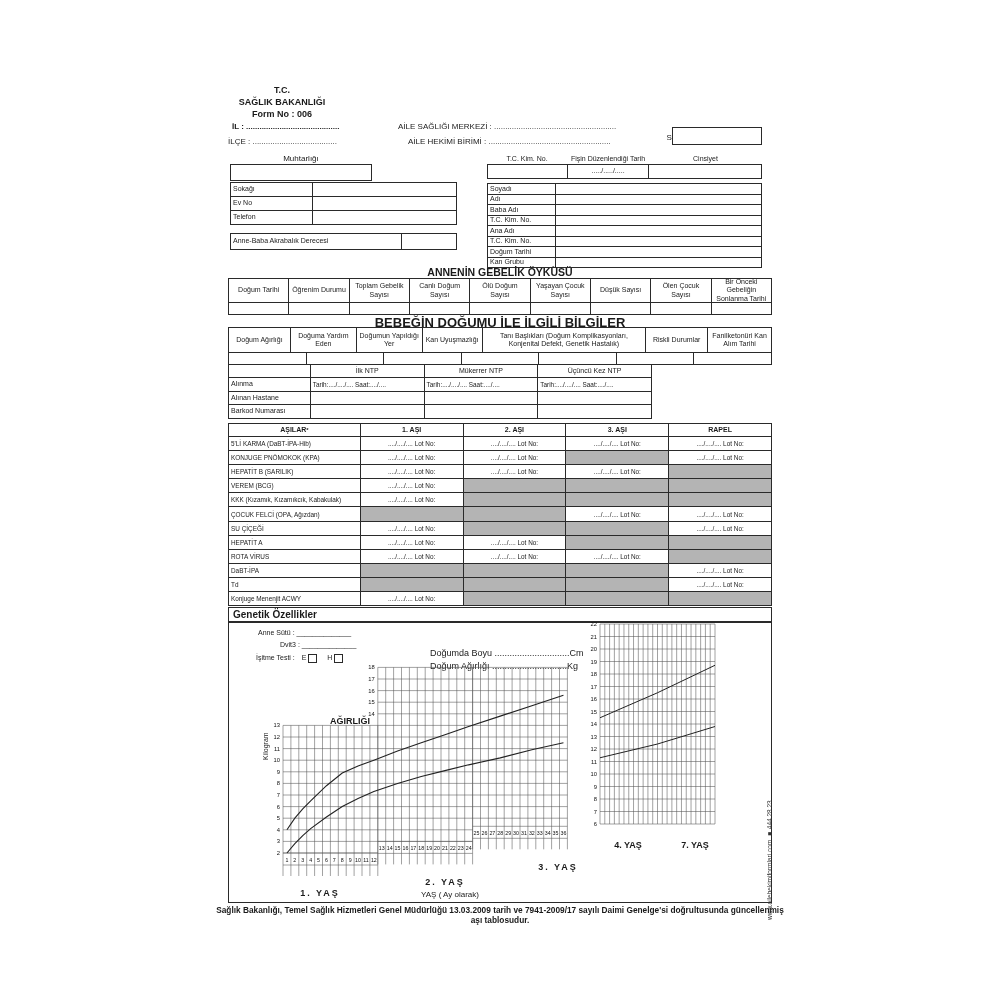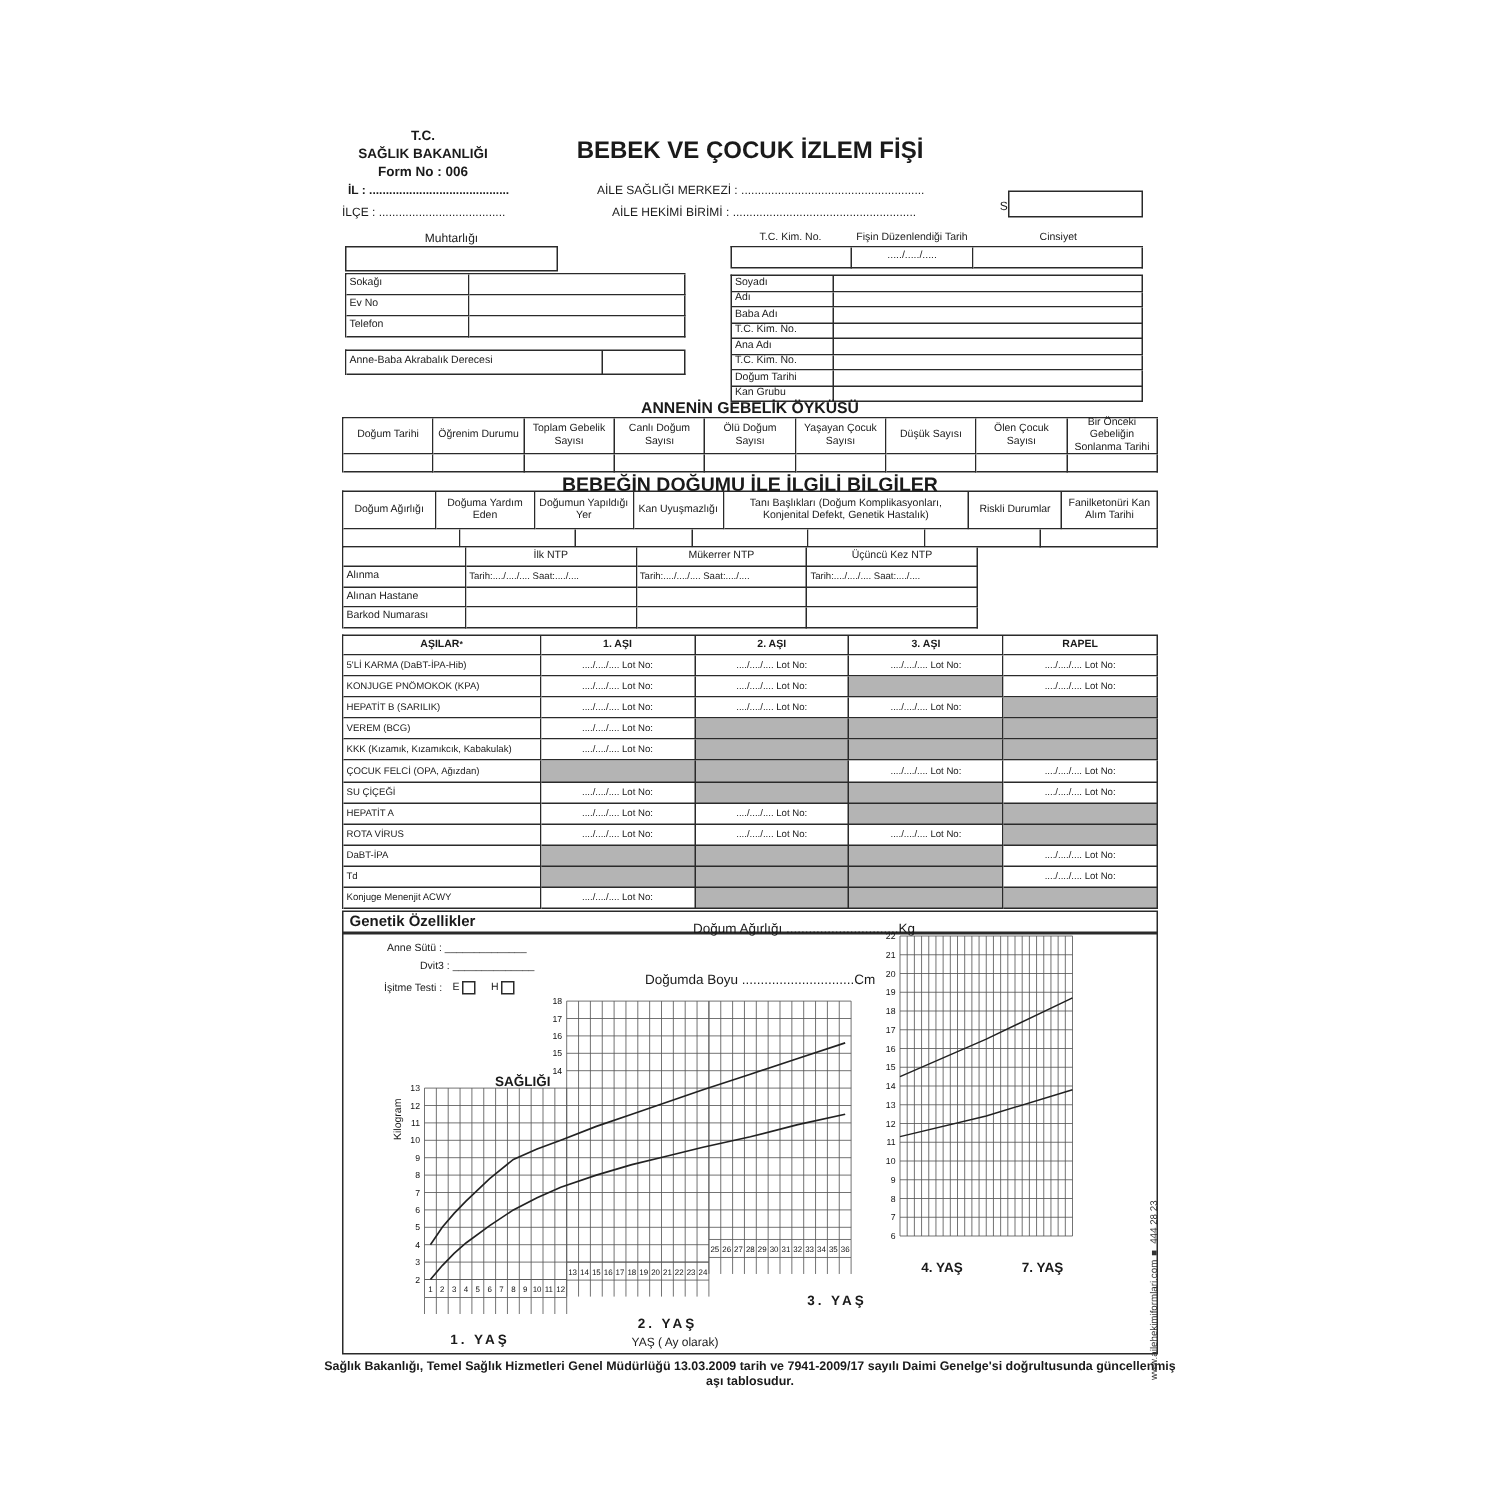--- a/index.html
+++ b/index.html
@@ -22,21 +22,20 @@
 </style>
 </head>
 <body>
 <div id="page">
 
 <div class="abs ctr b f9" style="left:222px;top:84px;width:120px;line-height:1.35;">
   <div>T.C.</div>
   <div>SAĞLIK BAKANLIĞI</div>
   <div>Form No : 006</div>
 </div>
-<div class="abs ctr b" style="left:340px;top:92px;width:320px;font-size:16px;">BEBEK VE ÇOCUK İZLEM FİŞİ</div>
 
 <div class="abs f8" style="left:232px;top:122px;font-weight:bold;">İL : ..........................................</div>
 <div class="abs f8" style="left:228px;top:137px;">İLÇE : ......................................</div>
 <div class="abs f8" style="left:398px;top:122px;">AİLE SAĞLIĞI MERKEZİ : .......................................................</div>
 <div class="abs f8" style="left:408px;top:137px;">AİLE HEKİMİ BİRİMİ : .......................................................</div>
 
 <div class="abs ctr f8" style="left:650px;top:133px;width:122px;">Sosyal Güvence Durumu</div>
 <div class="abs box" style="left:672px;top:127px;width:90px;height:18px;"></div>
 
 <div class="abs ctr f7" style="left:487px;top:155px;width:80px;">T.C. Kim. No.</div>
@@ -281,24 +280,24 @@
 </div>
 <div class="abs box" style="left:228px;top:622px;width:544px;height:281px;"></div>
 
 <div class="abs f7" style="left:258px;top:629px;width:150px;">Anne Sütü : ______________</div>
 <div class="abs f7" style="left:280px;top:641px;width:150px;">Dvit3 : ______________</div>
 <div class="abs f7" style="left:256px;top:654px;width:170px;">
   <span>İşitme Testi :</span>
   <span style="margin-left:5px;">E</span><span class="chk"></span>
   <span style="margin-left:8px;">H</span><span class="chk"></span>
 </div>
-<div class="abs f9" style="left:430px;top:614px;margin-left:32px;">Doğum Ağırlığı ..............................Kg</div>
+<div class="abs f9" style="left:430px;top:661px;">Doğum Ağırlığı ..............................Kg</div>
 <div class="abs f9" style="left:430px;top:648px;">Doğumda Boyu ..............................Cm</div>
 
-<div class="abs b f9" style="left:330px;top:716px;">SAĞLIĞI</div>
+<div class="abs b f9" style="left:330px;top:716px;">AĞIRLIĞI</div>
 <div class="abs f7" style="left:262px;top:760px;transform:rotate(-90deg);transform-origin:left top;">Kilogram</div>
 
 <svg id="chart-left" class="abs" style="left:268px;top:657px;" width="312" height="240">
       <line x1="15" y1="68.4" x2="15" y2="196" stroke="#555" stroke-width="0.55"></line>
       <line x1="22.9" y1="68.4" x2="22.9" y2="196" stroke="#555" stroke-width="0.55"></line>
       <line x1="30.8" y1="68.4" x2="30.8" y2="196" stroke="#555" stroke-width="0.55"></line>
       <line x1="38.7" y1="68.4" x2="38.7" y2="196" stroke="#555" stroke-width="0.55"></line>
       <line x1="46.6" y1="68.4" x2="46.6" y2="196" stroke="#555" stroke-width="0.55"></line>
       <line x1="54.5" y1="68.4" x2="54.5" y2="196" stroke="#555" stroke-width="0.55"></line>
       <line x1="62.400000000000006" y1="68.4" x2="62.400000000000006" y2="196" stroke="#555" stroke-width="0.55"></line>

